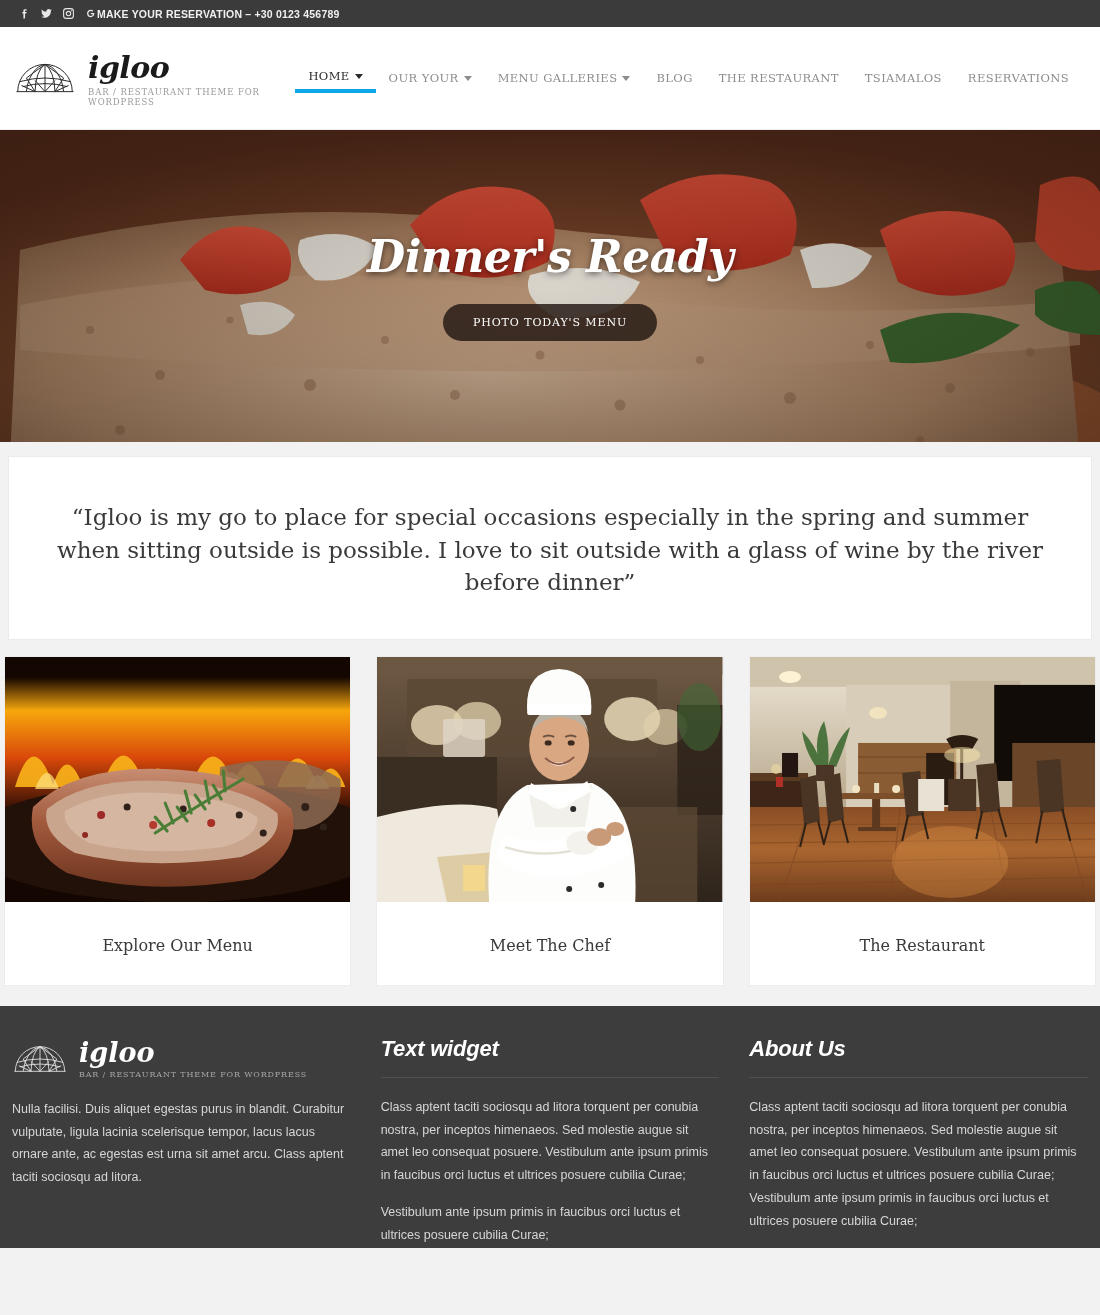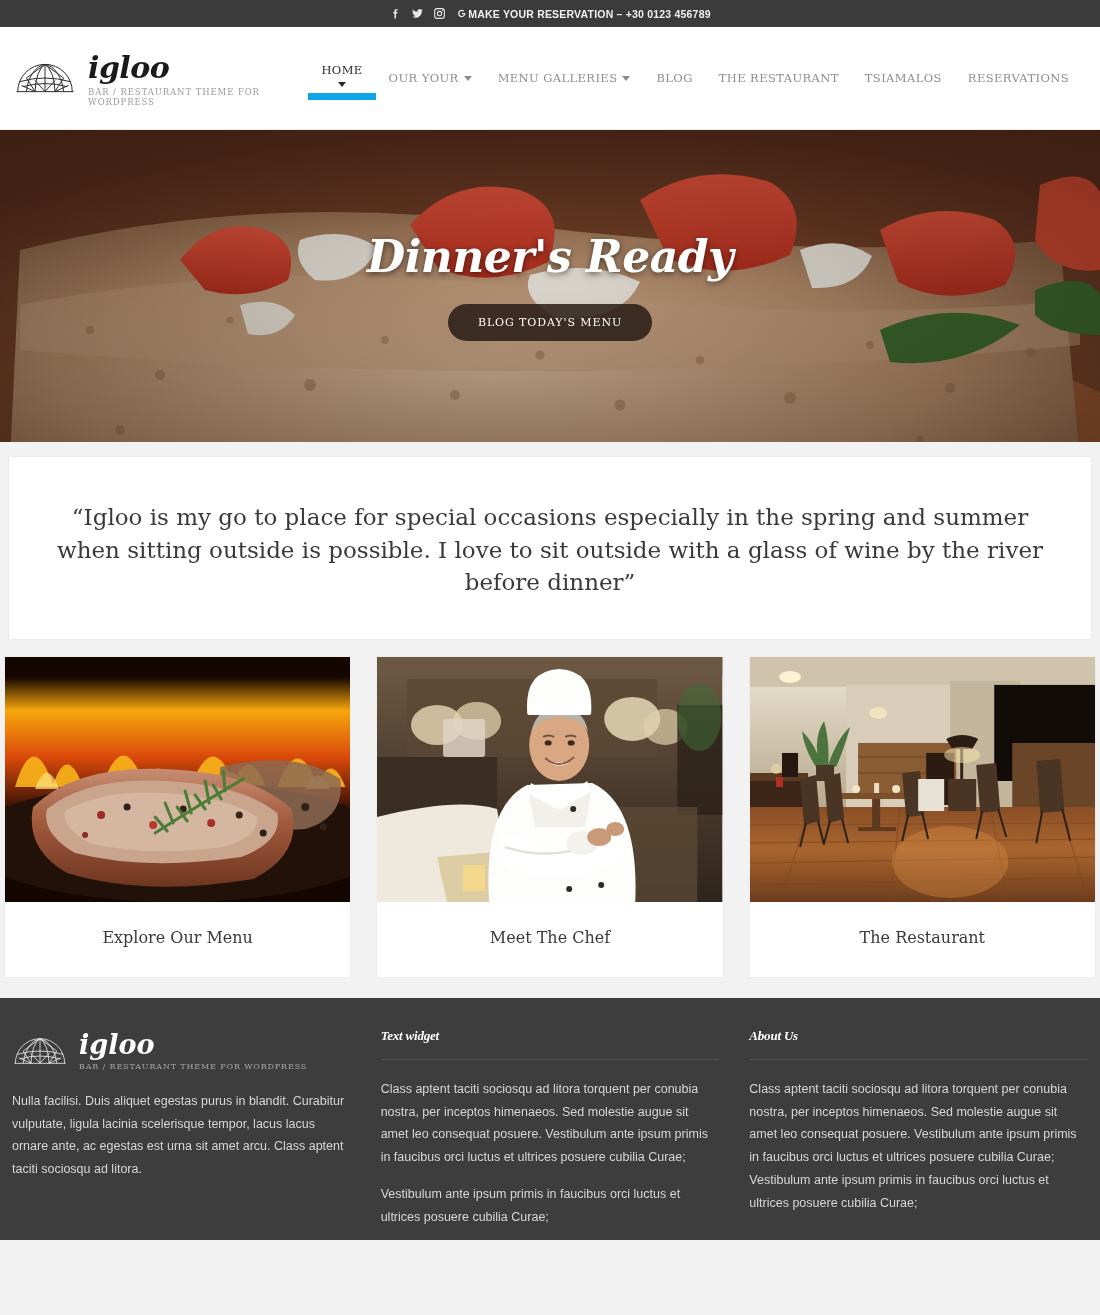--- a/index.html
+++ b/index.html
@@ -10,21 +10,21 @@
     font-family: "Liberation Sans", sans-serif;
     overflow: hidden;
   }
 
   
   .topbar {
     height: 27px;
     background: #3b3b3b;
     display: flex;
     align-items: center;
-    justify-content: center;
+    justify-content: flex-start;
     padding: 0 18px;
   }
   .social { display: flex; align-items: center; gap: 9px; }
   .social-icon {
     width: 13px; height: 13px;
     display: flex; align-items: center; justify-content: center;
     color: #e8e8e8;
     font-family: "DejaVu Sans", sans-serif;
     font-size: 12px;
     font-weight: bold;
@@ -75,21 +75,21 @@
     align-items: center;
     gap: 5px;
     padding: 6px 13px;
     font-family: "DejaVu Serif", serif;
     font-size: 11.5px;
     color: #8d8d8d;
     letter-spacing: 0.4px;
     cursor: pointer;
     white-space: nowrap;
   }
-  .nav-item.active { color: #2a2a2a; border-bottom: 7px solid #0ea5e9; flex-direction: column; }
+  .nav-item.active { color: #2a2a2a; border-bottom: 4px solid #0ea5e9; }
   .caret {
     width: 0; height: 0;
     border-left: 4px solid transparent;
     border-right: 4px solid transparent;
     border-top: 5px solid #8d8d8d;
     display: inline-block;
   }
   .nav-item.active .caret { border-top-color: #2a2a2a; }
 
   
@@ -162,20 +162,21 @@
     display: flex;
     gap: 25px;
     padding: 16px 4px 20px;
   }
   .card {
     flex: 1;
     background: #ffffff;
     border: 1px solid #ededed;
     display: flex;
     flex-direction: column;
+    gap: 8px;
   }
   .card-img { height: 245px; position: relative; overflow: hidden; }
   .card-caption {
     flex: 1;
     display: flex;
     align-items: center;
     justify-content: center;
     padding: 26px 10px 30px;
     font-family: "DejaVu Serif", serif;
     font-size: 16px;
@@ -209,24 +210,24 @@
     line-height: 1;
   }
   .footer-tag {
     font-family: "DejaVu Serif", serif;
     font-size: 8px;
     color: #a5a5a5;
     letter-spacing: 0.85px;
     margin-top: 4px;
   }
   .widget-title {
-    font-family: Liberation Serif, serif;
+    font-family: Liberation Sans, sans-serif;
     font-style: italic;
     font-weight: bold;
-    font-size: 13px;
+    font-size: 22px;
     color: #ffffff;
     padding-bottom: 15px;
     letter-spacing: -0.2px;
   }
   .widget-rule { border-bottom: 1px solid #515151; margin-bottom: 18px; }
 </style>
 </head>
 <body>
 
 <div class="topbar">
@@ -382,21 +383,21 @@
 
     <g fill="#3f6b30">
       <path d="M880 200 Q950 168 1020 195 Q965 240 890 232 Z"></path>
       <path d="M510 370 Q570 340 625 368 Q585 400 520 396 Z" opacity="0.9"></path>
       <path d="M1035 160 Q1085 140 1100 165 L1100 205 Q1055 205 1035 185 Z"></path>
     </g>
   </svg>
   <div class="hero-overlay"></div>
   <div class="hero-content">
     <div class="hero-title">Dinner's Ready</div>
-    <button class="hero-btn">BLOG TODAY'S MENU</button>
+    <button class="hero-btn">PHOTO TODAY'S MENU</button>
   </div>
 </div>
 
 <div class="quote-wrap">
   <div class="quote-panel">
     <div class="quote-text">“Igloo is my go to place for special occasions especially in the spring and summer when sitting outside is possible. I love to sit outside with a glass of wine by the river before dinner”</div>
   </div>
 </div>
 
 <div class="cards">

